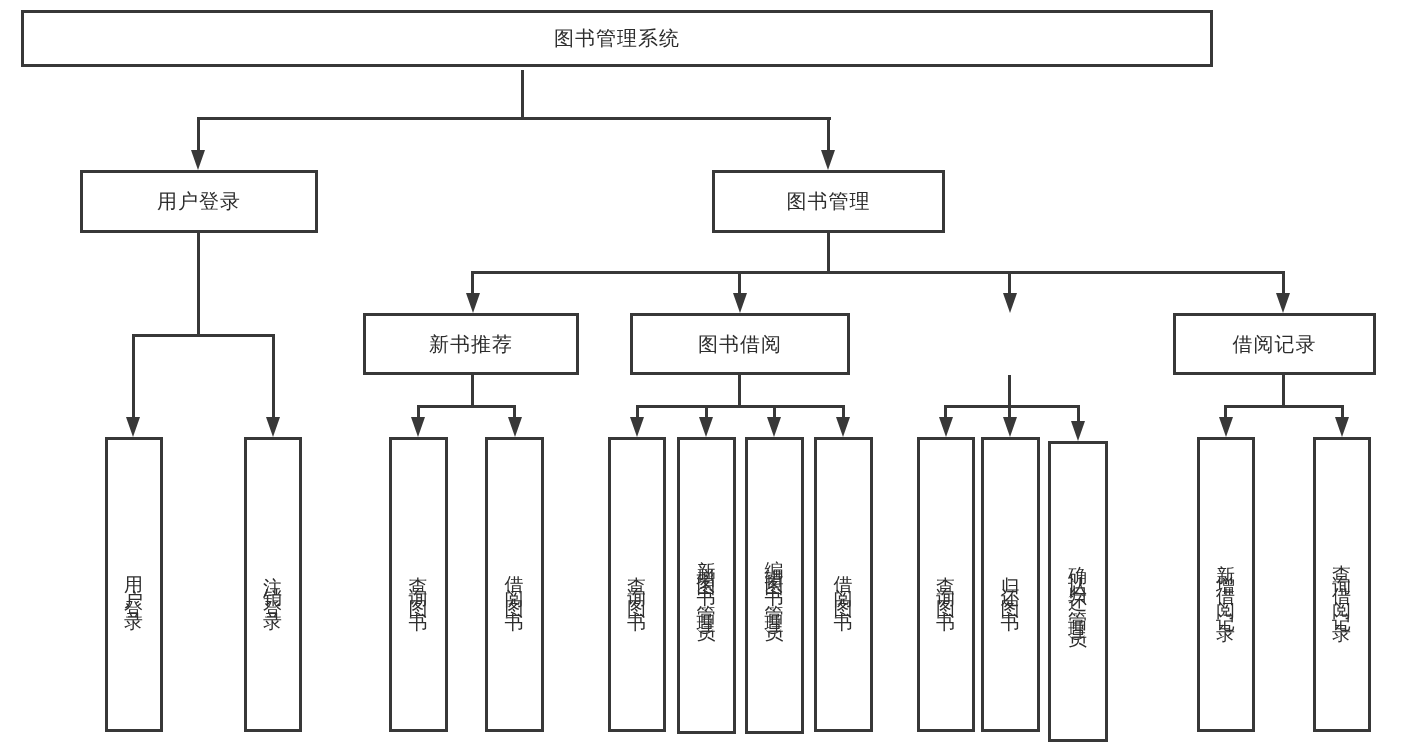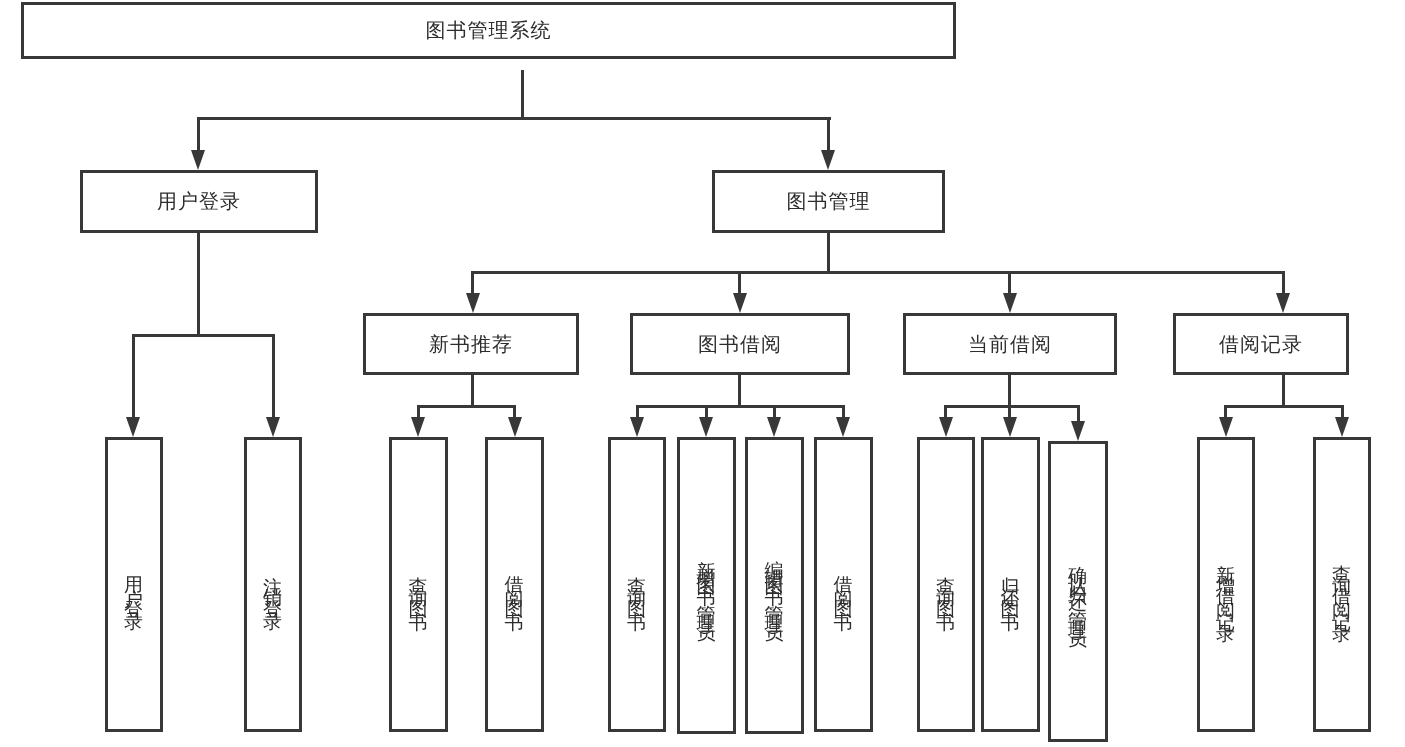--- a/index.html
+++ b/index.html
@@ -25,41 +25,38 @@
   .watermark{
     position:absolute;left:1183px;top:714px;z-index:10;
     font-size:20px;color:#f0a6a6;opacity:.9;white-space:nowrap;
   }
 </style>
 </head>
 <body>
 
 <div class="canvas">
 
-  <div class="box" style="left:21px;top:2px;width:935px;height:57px">
+  <div class="box" style="left:21px;top:10px;width:1192px;height:57px">
     <span>图书管理系统</span>
   </div>
 
   <div class="box" style="left:80px;top:170px;width:238px;height:63px">
     <span>用户登录</span>
   </div>
   <div class="box" style="left:712px;top:170px;width:233px;height:63px">
     <span>图书管理</span>
   </div>
 
   <div class="box" style="left:363px;top:313px;width:216px;height:62px">
     <span>新书推荐</span>
   </div>
   <div class="box" style="left:630px;top:313px;width:220px;height:62px">
     <span>图书借阅</span>
   </div>
-  <div class="box" style="left:903px;top:313px;width:214px;height:62px">
-    <span>当前借阅</span>
-  </div>
-  <div class="box" style="left:1173px;top:313px;width:176px;height:62px">
+  <div class="box" style="left:1173px;top:313px;width:203px;height:62px">
     <span>借阅记录</span>
   </div>
 
   <div class="box leaf" style="left:105px;top:437px;width:58px;height:295px">
     <span class="vtext">用户登录</span>
   </div>
   <div class="box leaf" style="left:244px;top:437px;width:58px;height:295px">
     <span class="vtext">注销登录</span>
   </div>
 

